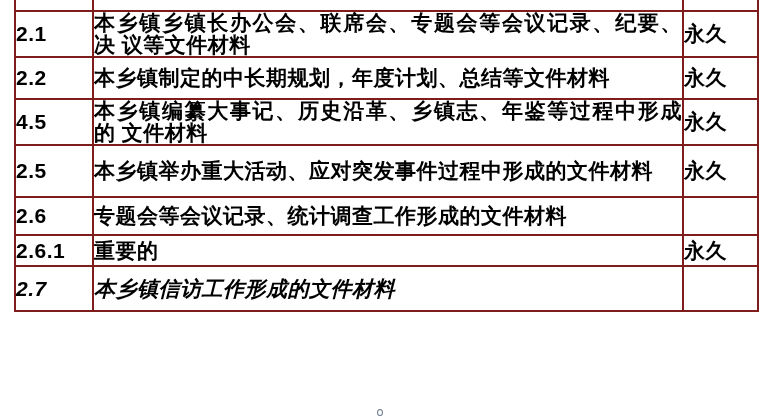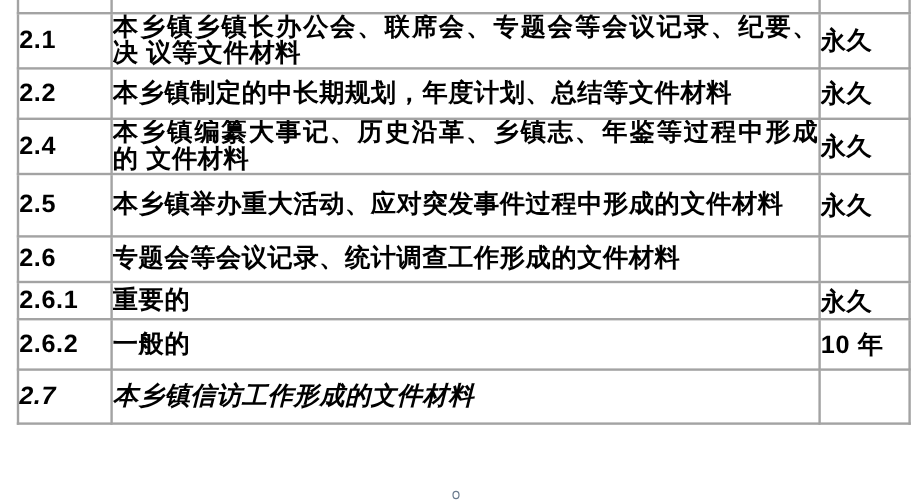--- a/index.html
+++ b/index.html
@@ -20,21 +20,21 @@
   }
   table.doc-table {
     position: absolute;
     left: 14px;
     top: -10px;
     border-collapse: collapse;
     table-layout: fixed;
     width: 743px;
   }
   table.doc-table td {
-    border: 2px solid #a3a3a3;
+    border: 2px solid #7f1d1d;
     padding: 0;
     vertical-align: middle;
     color: #000000;
     font-weight: 700;
     font-size: 21px;
     overflow: hidden;
   }
   td.code-cell {
     padding-left: 5px;
     letter-spacing: 0.5px;
@@ -104,21 +104,21 @@
         <td class="ret-cell">永久</td>
       </tr>
       <tr class="r2">
         <td class="code-cell">2.2</td>
         <td class="desc-cell">
           <span class="dl">本乡镇制定的中长期规划，年度计划、总结等文件材料</span>
         </td>
         <td class="ret-cell">永久</td>
       </tr>
       <tr class="r4">
-        <td class="code-cell">2.4</td>
+        <td class="code-cell">4.5</td>
         <td class="desc-cell">
           <span class="dl j">本乡镇编纂大事记、历史沿革、乡镇志、年鉴等过程中形成</span>
           <span class="dl">的 文件材料</span>
         </td>
         <td class="ret-cell">永久</td>
       </tr>
       <tr class="r5">
         <td class="code-cell">2.5</td>
         <td class="desc-cell">
           <span class="dl">本乡镇举办重大活动、应对突发事件过程中形成的文件材料</span>
@@ -132,27 +132,20 @@
         </td>
         <td class="ret-cell"></td>
       </tr>
       <tr class="r7">
         <td class="code-cell">2.6.1</td>
         <td class="desc-cell">
           <span class="dl">重要的</span>
         </td>
         <td class="ret-cell">永久</td>
       </tr>
-      <tr class="r8">
-        <td class="code-cell">2.6.2</td>
-        <td class="desc-cell">
-          <span class="dl">一般的</span>
-        </td>
-        <td class="ret-cell">10 年</td>
-      </tr>
       <tr class="r9">
         <td class="code-cell">2.7</td>
         <td class="desc-cell">
           <span class="dl">本乡镇信访工作形成的文件材料</span>
         </td>
         <td class="ret-cell"></td>
       </tr>
     </tbody>
   </table>
 

